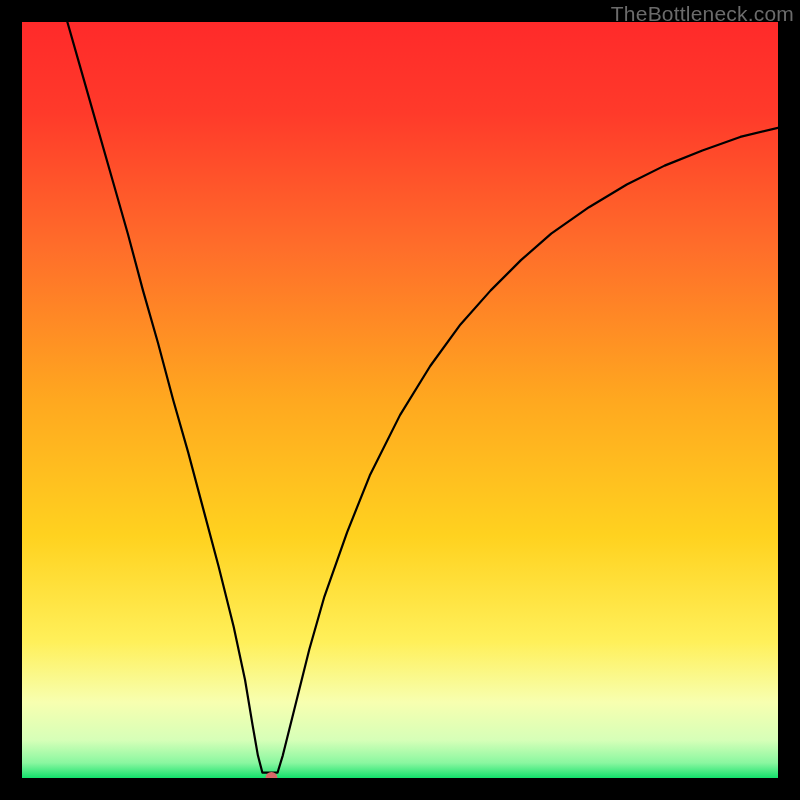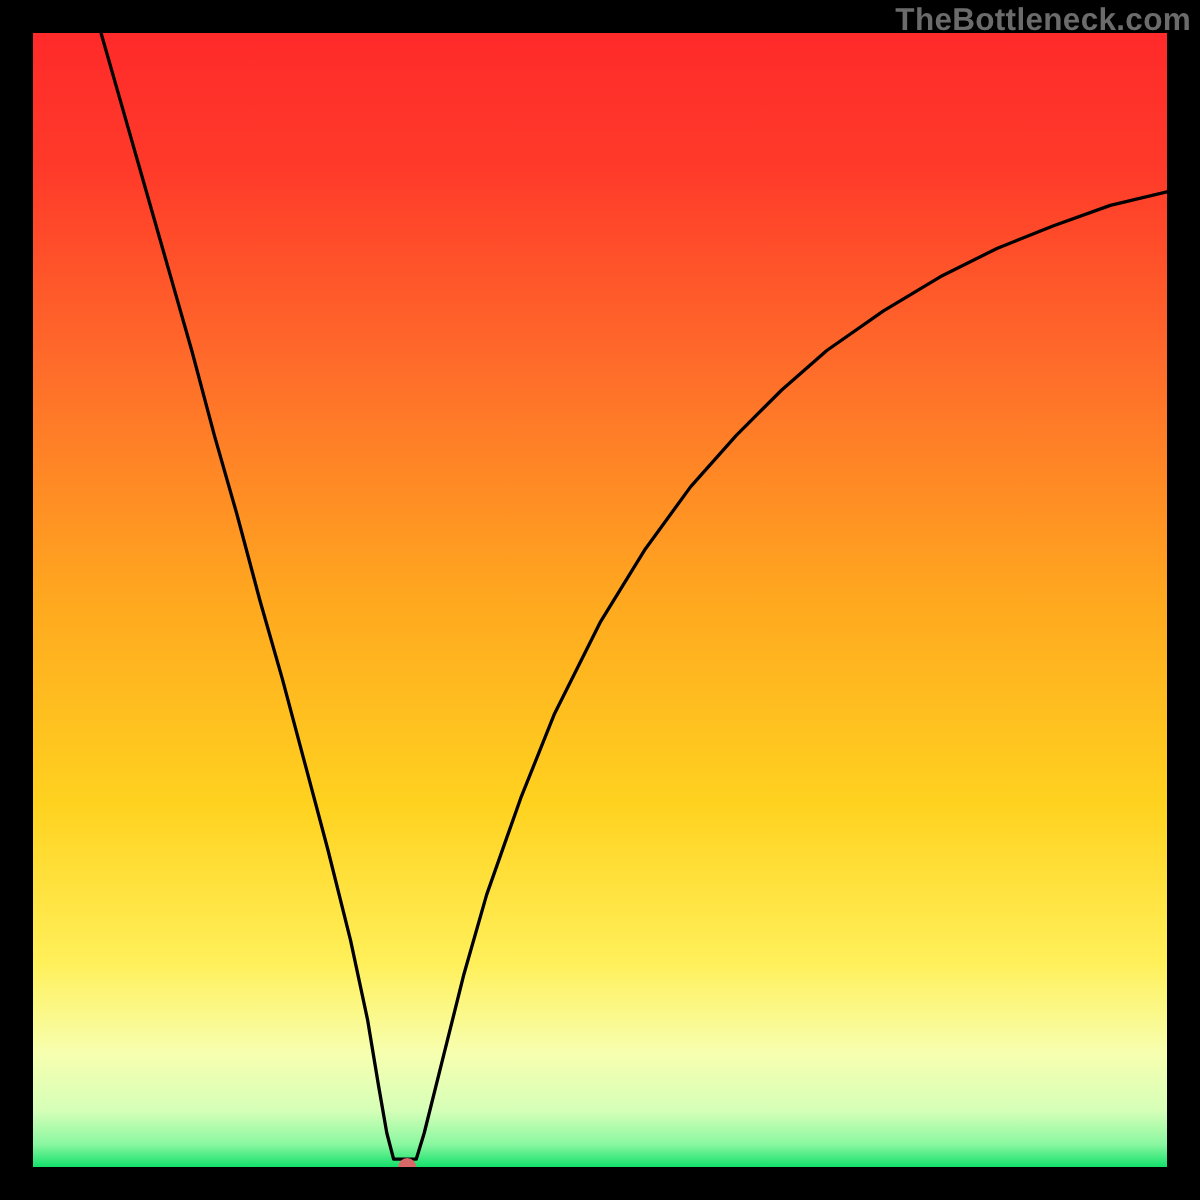--- a/index.html
+++ b/index.html
@@ -25,21 +25,21 @@
     top: 0;
     width: 756px;
     height: 756px;
   }
   .watermark {
     position: absolute;
     top: 2px;
     right: 6px;
     color: #6b6b6b;
     font-size: 21px;
-    font-weight: 700;
+    font-weight: 400;
     letter-spacing: 0.2px;
     z-index: 10;
     text-align: right;
   }
 </style>
 </head>
 <body>
 
 <div class="watermark">TheBottleneck.com</div>
 

